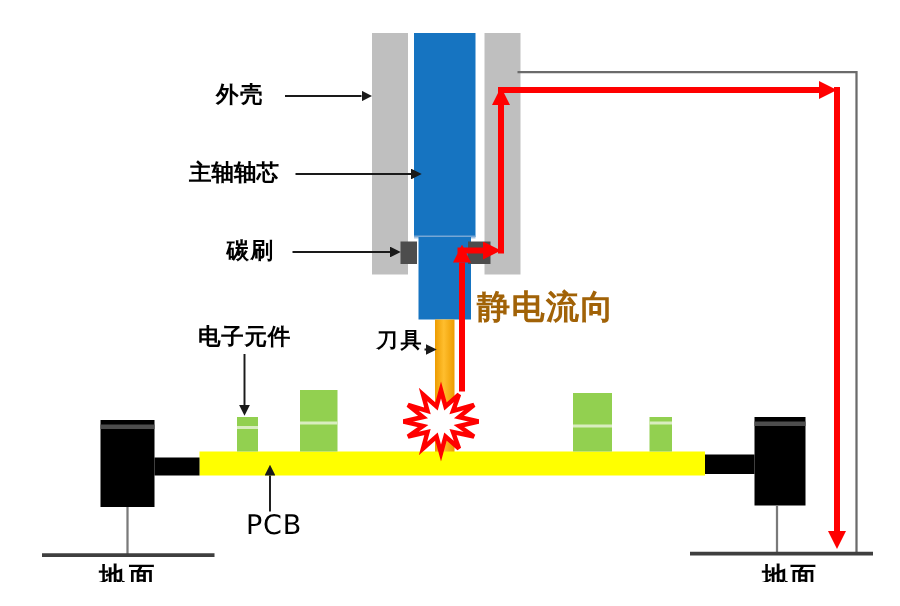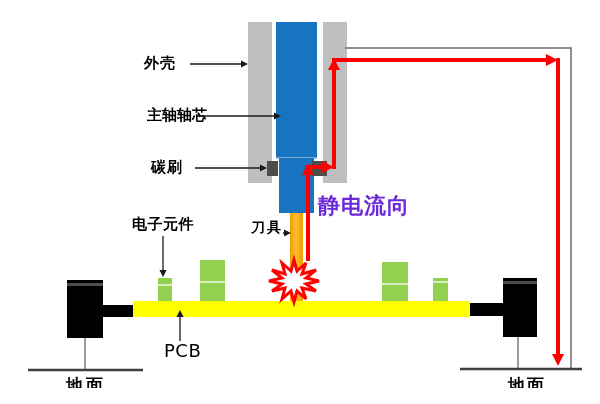--- a/index.html
+++ b/index.html
@@ -17,23 +17,23 @@
   .pcb{background:#FFFF00;}
   .green{background:#92D050;}
   .green-line{background:#D9EDC0;}
   .black-block{background:#000000;}
   .block-top{background:#4D4D4D;}
   
   #overlay{position:absolute;left:0;top:0;width:600px;height:404px;z-index:5;}
   
   .lbl{position:absolute;z-index:6;color:#000;font-weight:bold;line-height:1;white-space:nowrap;}
   .lbl-housing{left:144px;top:56px;font-size:15px;letter-spacing:1px;}
-  .lbl-spindle{left:126px;top:108px;font-size:15px;margin-left:21px;}
+  .lbl-spindle{left:126px;top:108px;font-size:15px;}
   .lbl-brush{left:151px;top:160px;font-size:15px;letter-spacing:1px;}
-  .lbl-static{left:318px;top:195px;font-size:22px;color:#6d28d9;letter-spacing:1px;}
+  .lbl-static{left:318px;top:195px;font-size:22px;color:#a16207;letter-spacing:1px;}
   .lbl-component{left:132px;top:217px;font-size:15px;letter-spacing:0.5px;}
   .lbl-tool{left:251px;top:220px;font-size:14px;letter-spacing:2px;}
   .lbl-pcb{left:164px;top:342px;font-size:18px;font-weight:normal;letter-spacing:0.5px;}
   .lbl-ground-left{left:66px;top:377px;font-size:17px;letter-spacing:3px;}
   .lbl-ground-right{left:508px;top:377px;font-size:17px;letter-spacing:2px;}
 </style>
 </head>
 <body>
 
 <div id="canvas">

